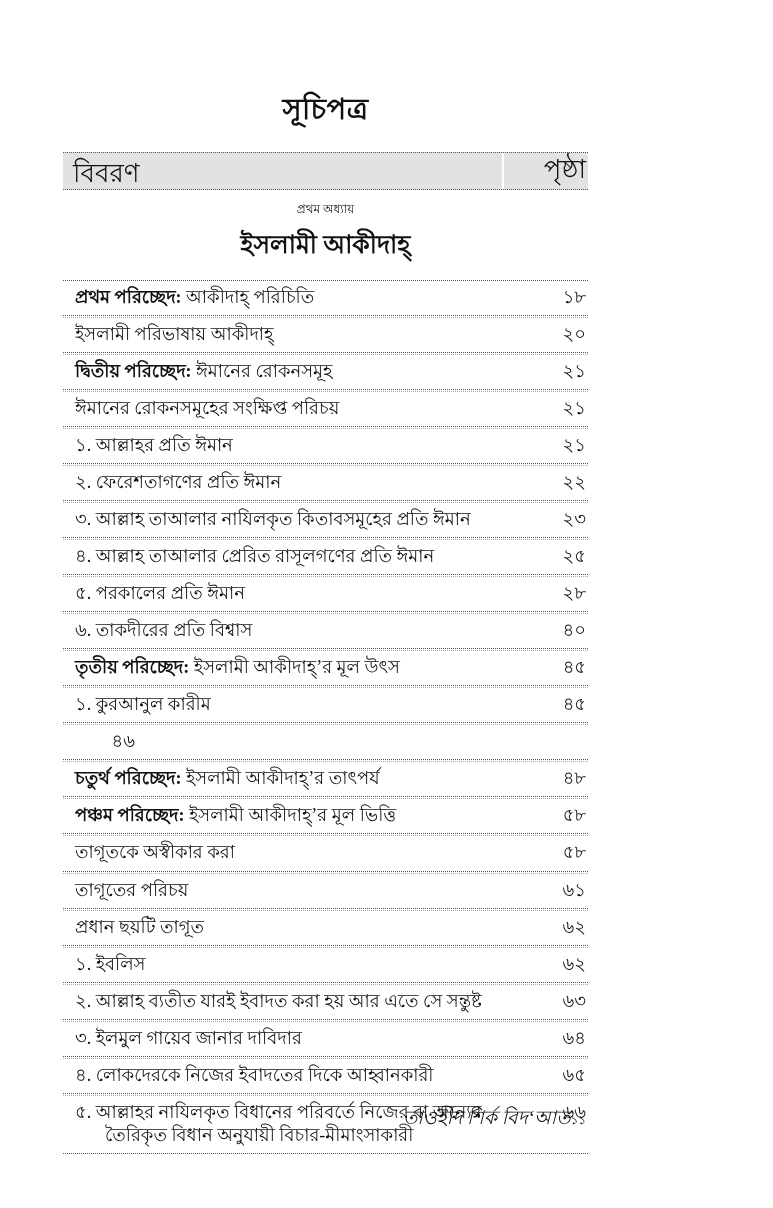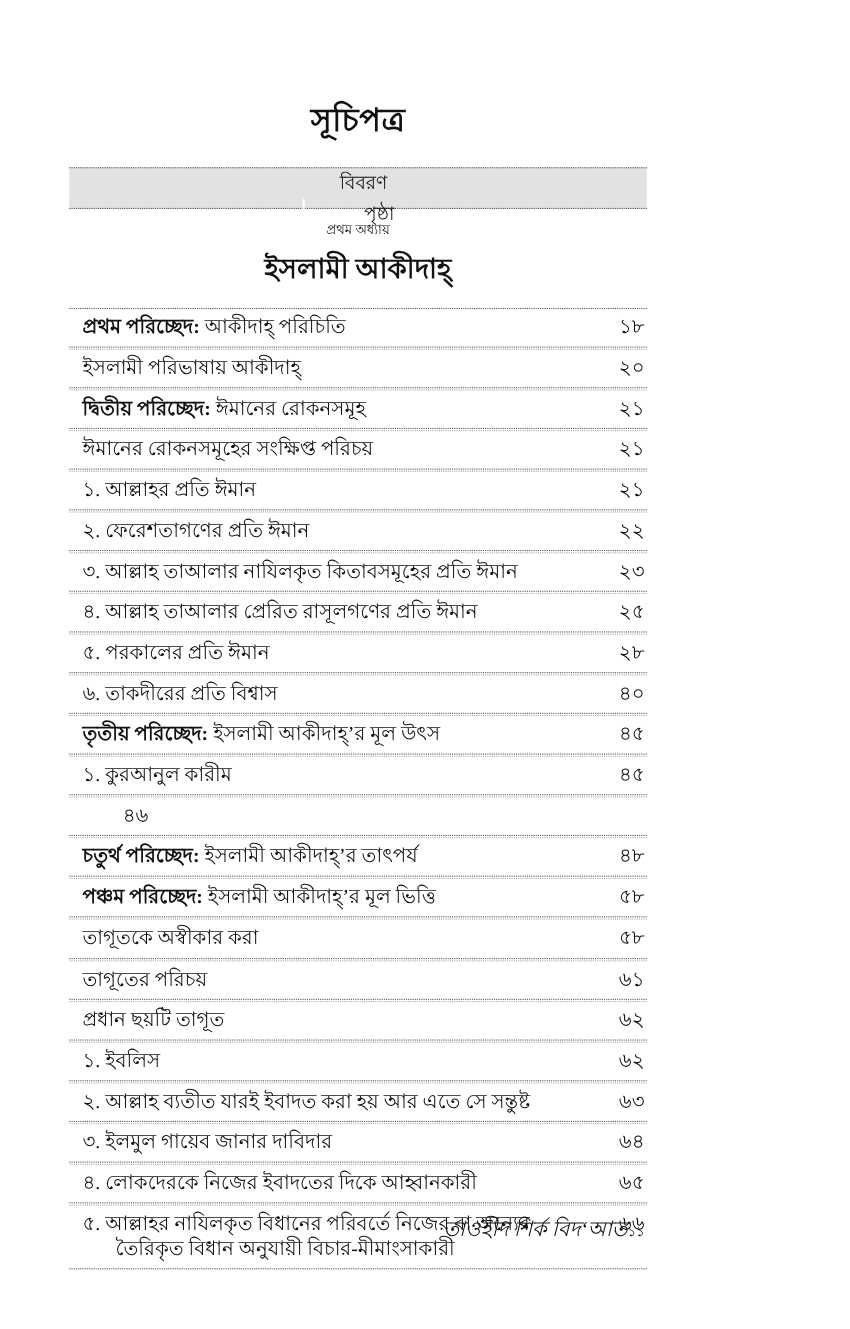--- a/index.html
+++ b/index.html
@@ -22,36 +22,34 @@
   .doc-title {
     margin-top: 86px;
     text-align: center;
     font-size: 29px;
     font-weight: 600;
     letter-spacing: 0.5px;
   }
   .header-bar {
     margin-top: 17px;
     display: flex;
-    align-items: center;
     background: #e2e2e2;
     border-top: 1px dotted #555;
     border-bottom: 1px dotted #555;
     height: 36px;
-    font-size: 17px;
-    flex-direction: column;
+    font-size: 26px;
   }
   .header-bar .col-desc {
     flex: 1;
     padding-left: 10px;
   }
   .header-bar .col-page {
     width: 82px;
     text-align: right;
-    padding-right: 18px;
+    padding-right: 2px;
     border-left: 2px solid #ffffff;
     height: 100%;
     display: flex;
     align-items: center;
     justify-content: flex-end;
   }
   .chapter-head {
     text-align: center;
     padding: 10px 0 12px 0;
     border-bottom: 1px dotted #555;

